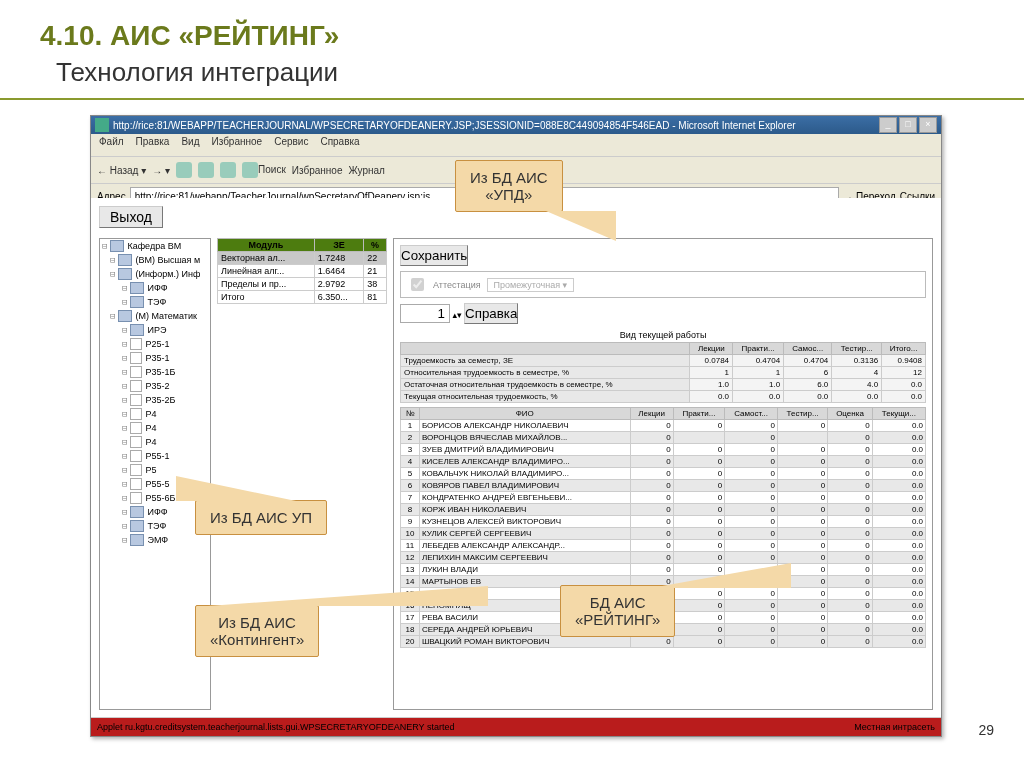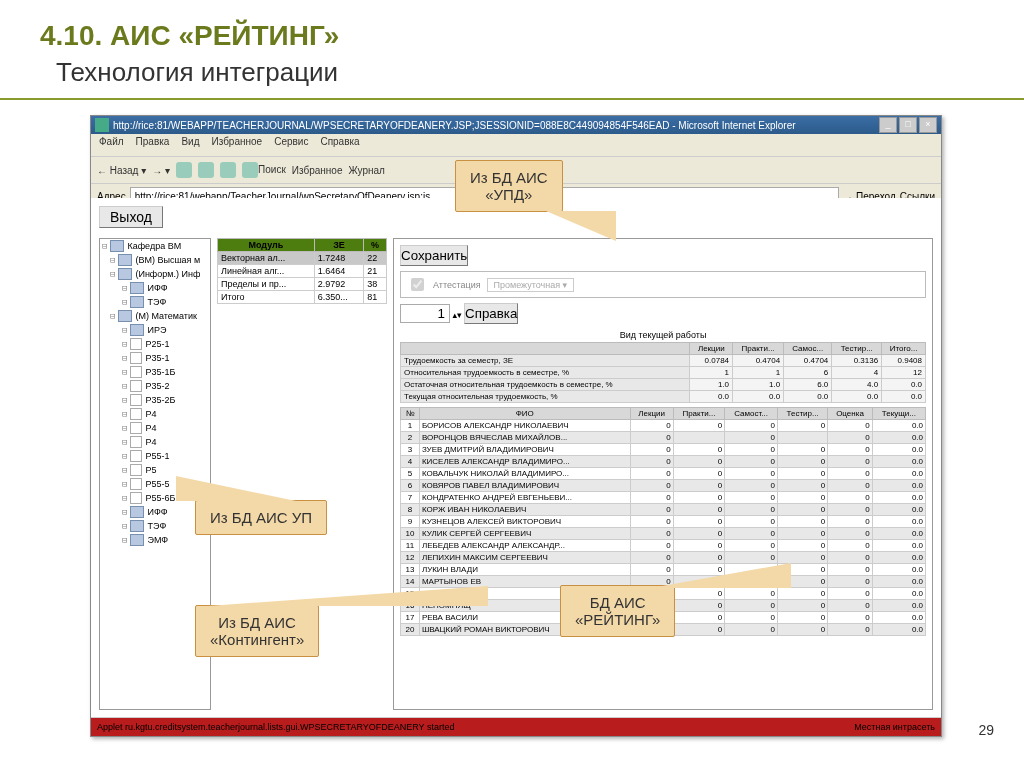--- a/index.html
+++ b/index.html
@@ -483,20 +483,30 @@
                 <td class="n">17</td>
                 <td class="nm">РЕВА ВАСИЛИ</td>
                 <td>0</td>
                 <td>0</td>
                 <td>0</td>
                 <td>0</td>
                 <td>0</td>
                 <td>0.0</td>
               </tr>
               <tr class="alt">
+                <td class="n">18</td>
+                <td class="nm">СЕРЕДА АНДРЕЙ ЮРЬЕВИЧ</td>
+                <td>0</td>
+                <td>0</td>
+                <td>0</td>
+                <td>0</td>
+                <td>0</td>
+                <td>0.0</td>
+              </tr>
+              <tr class="alt">
                 <td class="n">20</td>
                 <td class="nm">ШВАЦКИЙ РОМАН ВИКТОРОВИЧ</td>
                 <td>0</td>
                 <td>0</td>
                 <td>0</td>
                 <td>0</td>
                 <td>0</td>
                 <td>0.0</td>
               </tr>
             </tbody>

